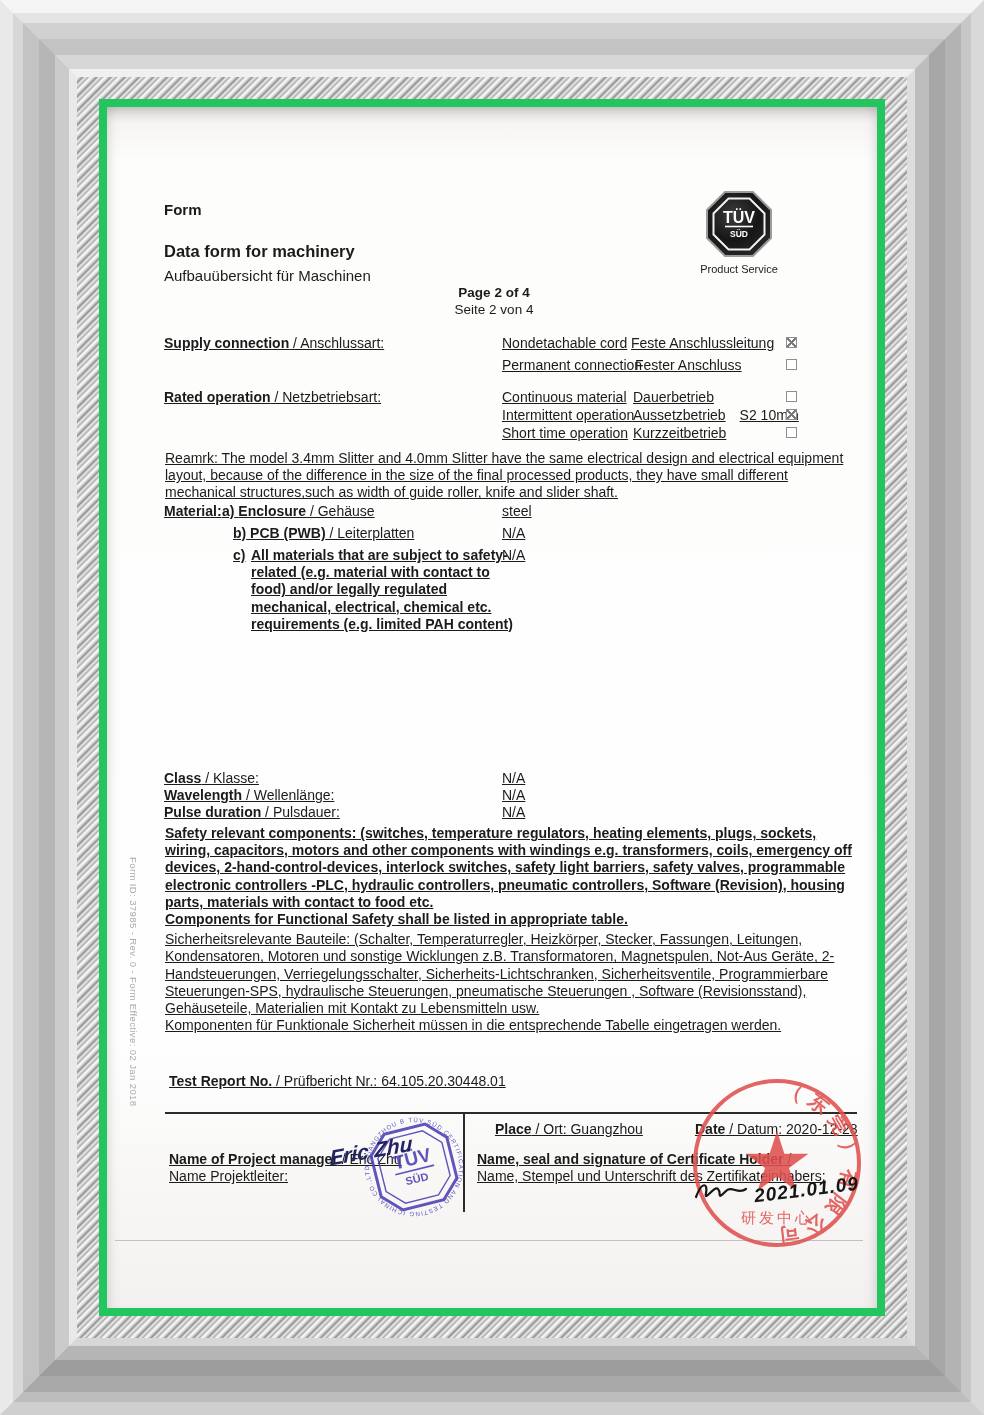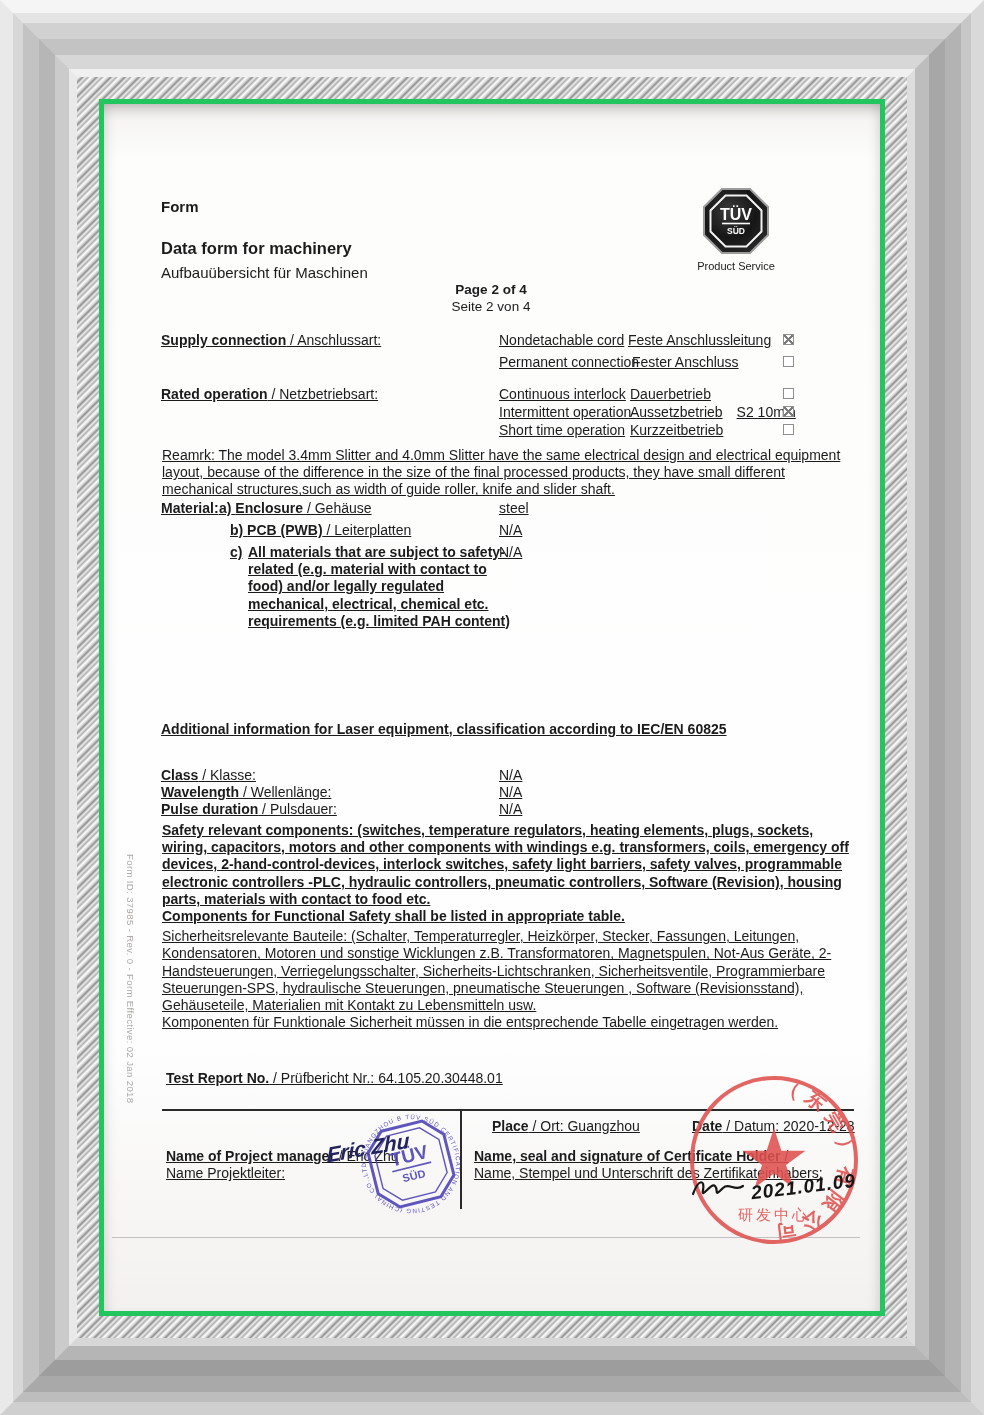--- a/index.html
+++ b/index.html
@@ -12,21 +12,21 @@
   .f1{border:13px solid;border-color:#f5f5f5 #d9d9d9 #cfcfcf #e9e9e9;}
   .f2{border:10px solid;border-color:#e4e4e4 #c7c7c7 #bdbdbd #d7d7d7;}
   .f3{border:16px solid;border-color:#d1d1d1 #b3b3b3 #a9a9a9 #c3c3c3;}
   .f4{border:16px solid;border-color:#c3c3c3 #a7a7a7 #9d9d9d #b6b6b6;}
   .f5{border:14px solid;border-color:#d7d7d7 #bdbdbd #b5b5b5 #cbcbcb;}
   .f6{border:8px solid;border-color:#f0f0f0 #dddddd #d7d7d7 #e9e9e9;}
   .ornate{
     border:22px solid transparent;
     border-image:repeating-linear-gradient(135deg,#fdfdfd 0px,#d8d8d8 2px,#8f8f8f 4px,#ececec 6px,#b0b0b0 8px,#ffffff 10px) 22 round;
   }
-  .papergap{border:5px solid #22c55e;height:100%;box-sizing:border-box;background:#f3f2f0;}
+  .papergap{border:8px solid #22c55e;height:100%;box-sizing:border-box;background:#f3f2f0;}
   .paper{
     position:relative;height:100%;box-sizing:border-box;
     background:linear-gradient(180deg,#e9e7e4 0px,#f6f5f3 16px,#fdfdfc 55px,#fefefe 78%,#f3f1ef 100%);
     box-shadow:inset 0 10px 14px -8px rgba(60,60,60,.30), inset 10px 0 14px -10px rgba(60,60,60,.18), inset -10px 0 14px -10px rgba(60,60,60,.18);
     color:#1b1b1b;
   }
   .abs{position:absolute;}
   .b{font-weight:bold;}
   .t12{font-size:14px;line-height:17.2px;text-decoration:underline;}
   .t13{font-size:13.5px;}
@@ -99,42 +99,41 @@
 
           <div class="abs t12" style="left:57px;top:228px;"><span class="b">Supply connection</span><span> / Anschlussart:</span></div>
           <div class="abs t12" style="left:395px;top:228px;">Nondetachable cord</div>
           <div class="abs t12" style="left:524px;top:228px;">Feste Anschlussleitung</div>
           <div class="abs checkbox checked" style="left:679px;top:230px;"></div>
           <div class="abs t12" style="left:395px;top:250px;">Permanent connection</div>
           <div class="abs t12" style="left:528px;top:250px;">Fester Anschluss</div>
           <div class="abs checkbox" style="left:679px;top:252px;"></div>
 
           <div class="abs t12" style="left:57px;top:282px;"><span class="b">Rated operation</span><span> / Netzbetriebsart:</span></div>
-          <div class="abs t12" style="left:395px;top:282px;">Continuous interlock</div>
+          <div class="abs t12" style="left:395px;top:282px;">Continuous material</div>
           <div class="abs t12" style="left:526px;top:282px;">Dauerbetrieb</div>
           <div class="abs checkbox" style="left:679px;top:284px;"></div>
           <div class="abs t12" style="left:395px;top:300px;">Intermittent operation</div>
           <div class="abs t12" style="left:526px;top:300px;"><span>Aussetzbetrieb</span><span style="margin-left:14px;">S2 10min</span></div>
           <div class="abs checkbox checked" style="left:679px;top:302px;"></div>
           <div class="abs t12" style="left:395px;top:318px;">Short time operation</div>
           <div class="abs t12" style="left:526px;top:318px;">Kurzzeitbetrieb</div>
           <div class="abs checkbox" style="left:679px;top:320px;"></div>
 
           <div class="abs t12" style="left:58px;top:343px;width:690px;">Reamrk: The model 3.4mm Slitter and 4.0mm Slitter have the same electrical design and electrical equipment layout, because of the difference in the size of the final processed products, they have small different mechanical structures,such as width of guide roller, knife and slider shaft.</div>
 
           <div class="abs b t12" style="left:57px;top:396px;">Material:</div>
           <div class="abs t12" style="left:115px;top:396px;"><span class="b">a)</span>&nbsp;<span class="b">Enclosure</span><span> / Gehäuse</span></div>
           <div class="abs t12" style="left:395px;top:396px;">steel</div>
           <div class="abs t12" style="left:126px;top:418px;"><span class="b">b)</span>&nbsp;<span class="b">PCB (PWB)</span><span> / Leiterplatten</span></div>
           <div class="abs t12" style="left:395px;top:418px;">N/A</div>
           <div class="abs b t12" style="left:126px;top:440px;width:18px;">c)</div>
           <div class="abs b t12" style="left:144px;top:440px;width:262px;">All materials that are subject to safety-related (e.g. material with contact to food) and/or legally regulated mechanical, electrical, chemical etc. requirements (e.g. limited PAH content)</div>
           <div class="abs t12" style="left:395px;top:440px;">N/A</div>
 
-          <div class="abs b t12" style="left:57px;top:617px;width:700px;">Additional information for Laser equipment, classification according to IEC/EN 60825</div>
           <div class="abs t12" style="left:57px;top:663px;"><span class="b">Class</span><span> / Klasse:</span></div>
           <div class="abs t12" style="left:395px;top:663px;">N/A</div>
           <div class="abs t12" style="left:57px;top:680px;"><span class="b">Wavelength</span><span> / Wellenlänge:</span></div>
           <div class="abs t12" style="left:395px;top:680px;">N/A</div>
           <div class="abs t12" style="left:57px;top:697px;"><span class="b">Pulse duration</span><span> / Pulsdauer:</span></div>
           <div class="abs t12" style="left:395px;top:697px;">N/A</div>
 
           <div class="abs t12" style="left:58px;top:718px;width:697px;">
             <p class="para b">Safety relevant components: (switches, temperature regulators, heating elements, plugs, sockets, wiring, capacitors, motors and other components with windings e.g. transformers, coils, emergency off devices, 2-hand-control-devices, interlock switches, safety light barriers, safety valves, programmable electronic controllers -PLC, hydraulic controllers, pneumatic controllers, Software (Revision), housing parts, materials with contact to food etc.</p>
             <p class="para b">Components for Functional Safety shall be listed in appropriate table.</p>

